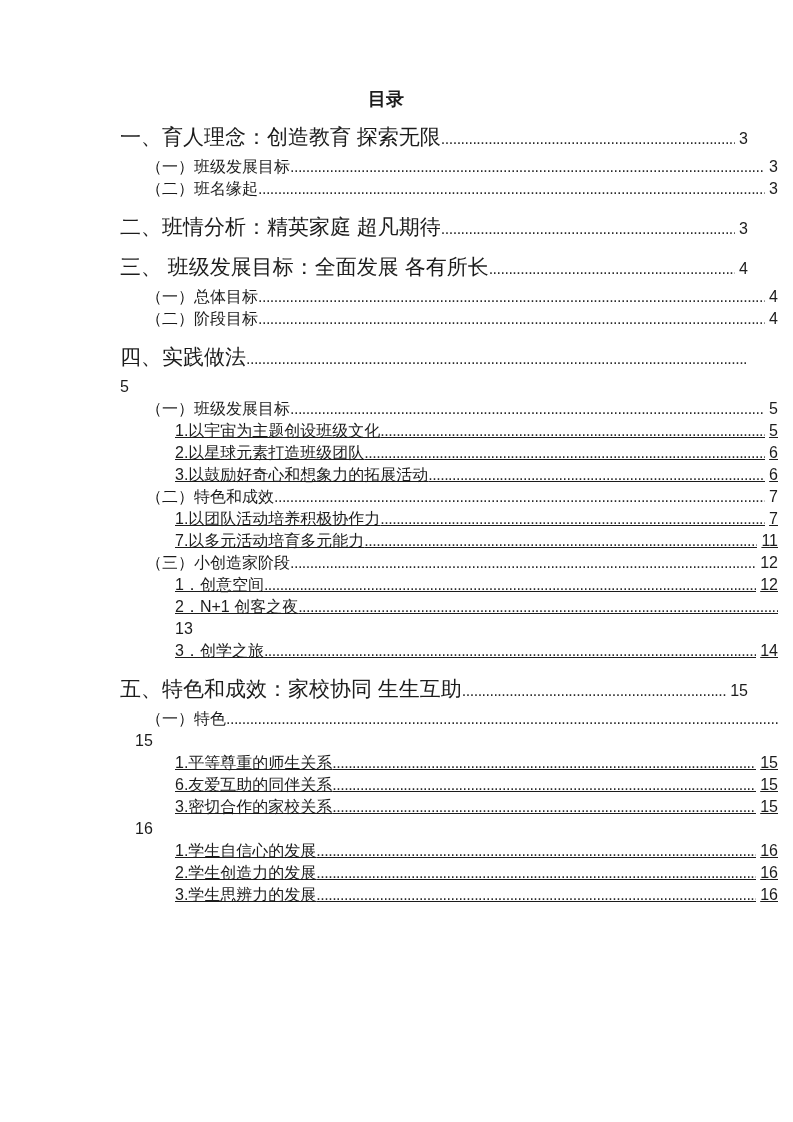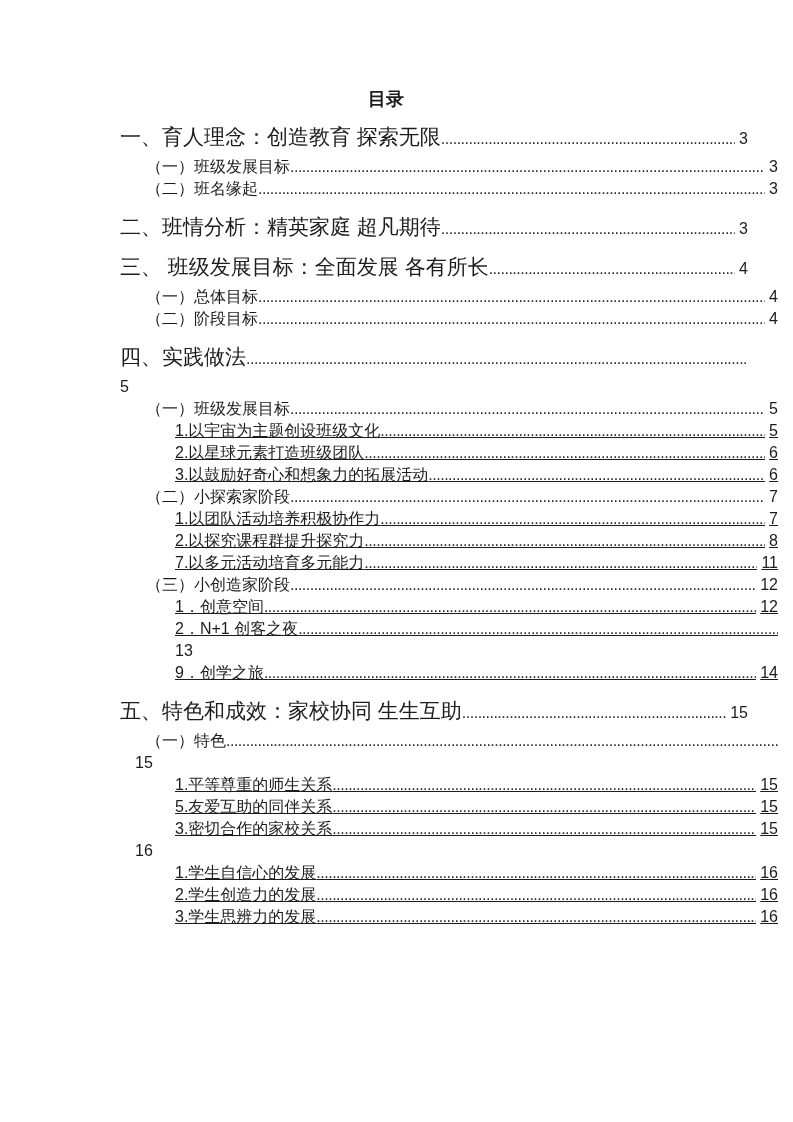--- a/index.html
+++ b/index.html
@@ -127,76 +127,71 @@
           <span class="toc-text">2.以星球元素打造班级团队</span>
           <span class="leader"></span>
           <span class="pnum">6</span>
         </div>
         <div class="toc-row lvl3">
           <span class="toc-text">3.以鼓励好奇心和想象力的拓展活动</span>
           <span class="leader"></span>
           <span class="pnum">6</span>
         </div>
         <div class="toc-row lvl2">
-          <span class="toc-text">（二）小探索家阶段</span>
+          <span class="toc-text">（二）特色和成效</span>
           <span class="leader"></span>
           <span class="pnum">7</span>
         </div>
         <div class="toc-row lvl3">
           <span class="toc-text">1.以团队活动培养积极协作力</span>
           <span class="leader"></span>
           <span class="pnum">7</span>
         </div>
         <div class="toc-row lvl3">
-          <span class="toc-text">2.以探究课程群提升探究力</span>
-          <span class="leader"></span>
-          <span class="pnum">8</span>
-        </div>
-        <div class="toc-row lvl3">
           <span class="toc-text">7.以多元活动培育多元能力</span>
           <span class="leader"></span>
           <span class="pnum">11</span>
         </div>
         <div class="toc-row lvl2">
           <span class="toc-text">（三）小创造家阶段</span>
           <span class="leader"></span>
           <span class="pnum">12</span>
         </div>
         <div class="toc-row lvl3">
           <span class="toc-text">1．创意空间</span>
           <span class="leader"></span>
           <span class="pnum">12</span>
         </div>
         <div class="toc-row lvl3">
           <span class="toc-text">2．N+1 创客之夜</span>
           <span class="leader"></span>
         </div>
         <div class="wrapnum wl3">13</div>
         <div class="toc-row lvl3">
-          <span class="toc-text">9．创学之旅</span>
+          <span class="toc-text">3．创学之旅</span>
           <span class="leader"></span>
           <span class="pnum">14</span>
         </div>
         <div class="toc-row lvl1">
           <span class="toc-text">五、特色和成效：家校协同 生生互助</span>
           <span class="leader"></span>
           <span class="pnum">15</span>
         </div>
         <div class="toc-row lvl2">
           <span class="toc-text">（一）特色</span>
           <span class="leader"></span>
         </div>
         <div class="wrapnum wl2">15</div>
         <div class="toc-row lvl3">
           <span class="toc-text">1.平等尊重的师生关系</span>
           <span class="leader"></span>
           <span class="pnum">15</span>
         </div>
         <div class="toc-row lvl3">
-          <span class="toc-text">5.友爱互助的同伴关系</span>
+          <span class="toc-text">6.友爱互助的同伴关系</span>
           <span class="leader"></span>
           <span class="pnum">15</span>
         </div>
         <div class="toc-row lvl3">
           <span class="toc-text">3.密切合作的家校关系</span>
           <span class="leader"></span>
           <span class="pnum">15</span>
         </div>
         <div class="wrapnum wl2">16</div>
         <div class="toc-row lvl3">

